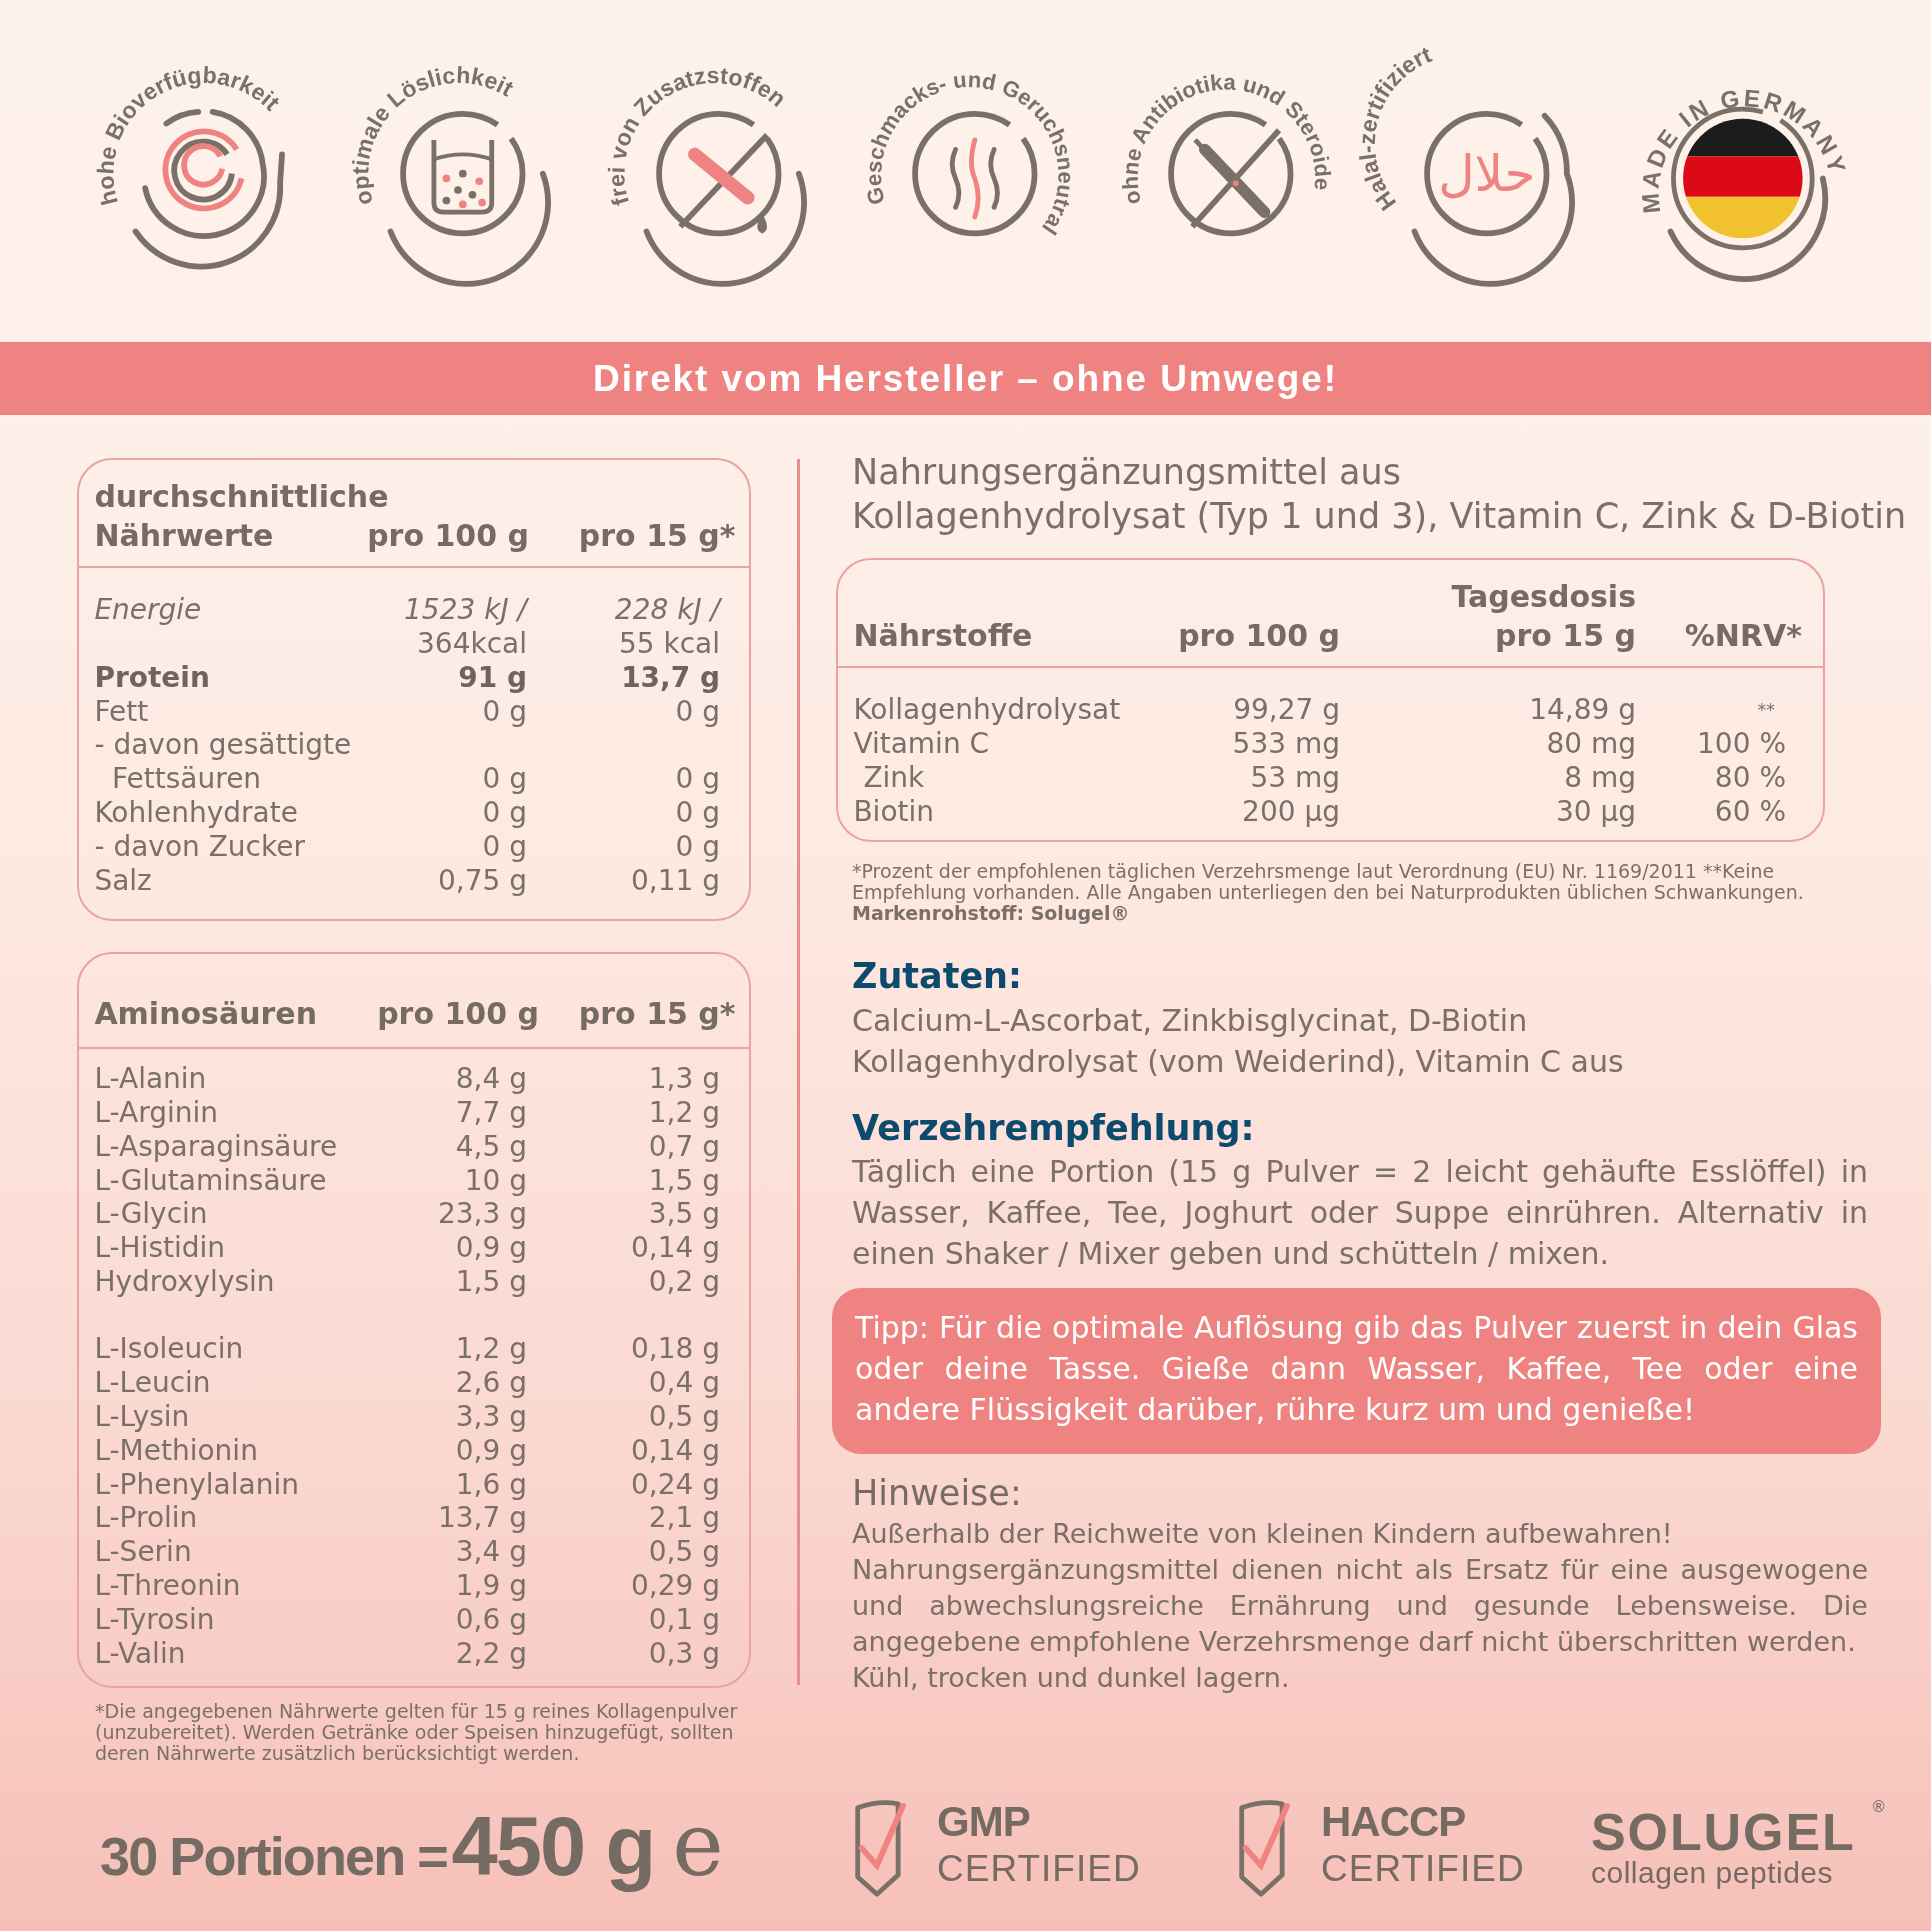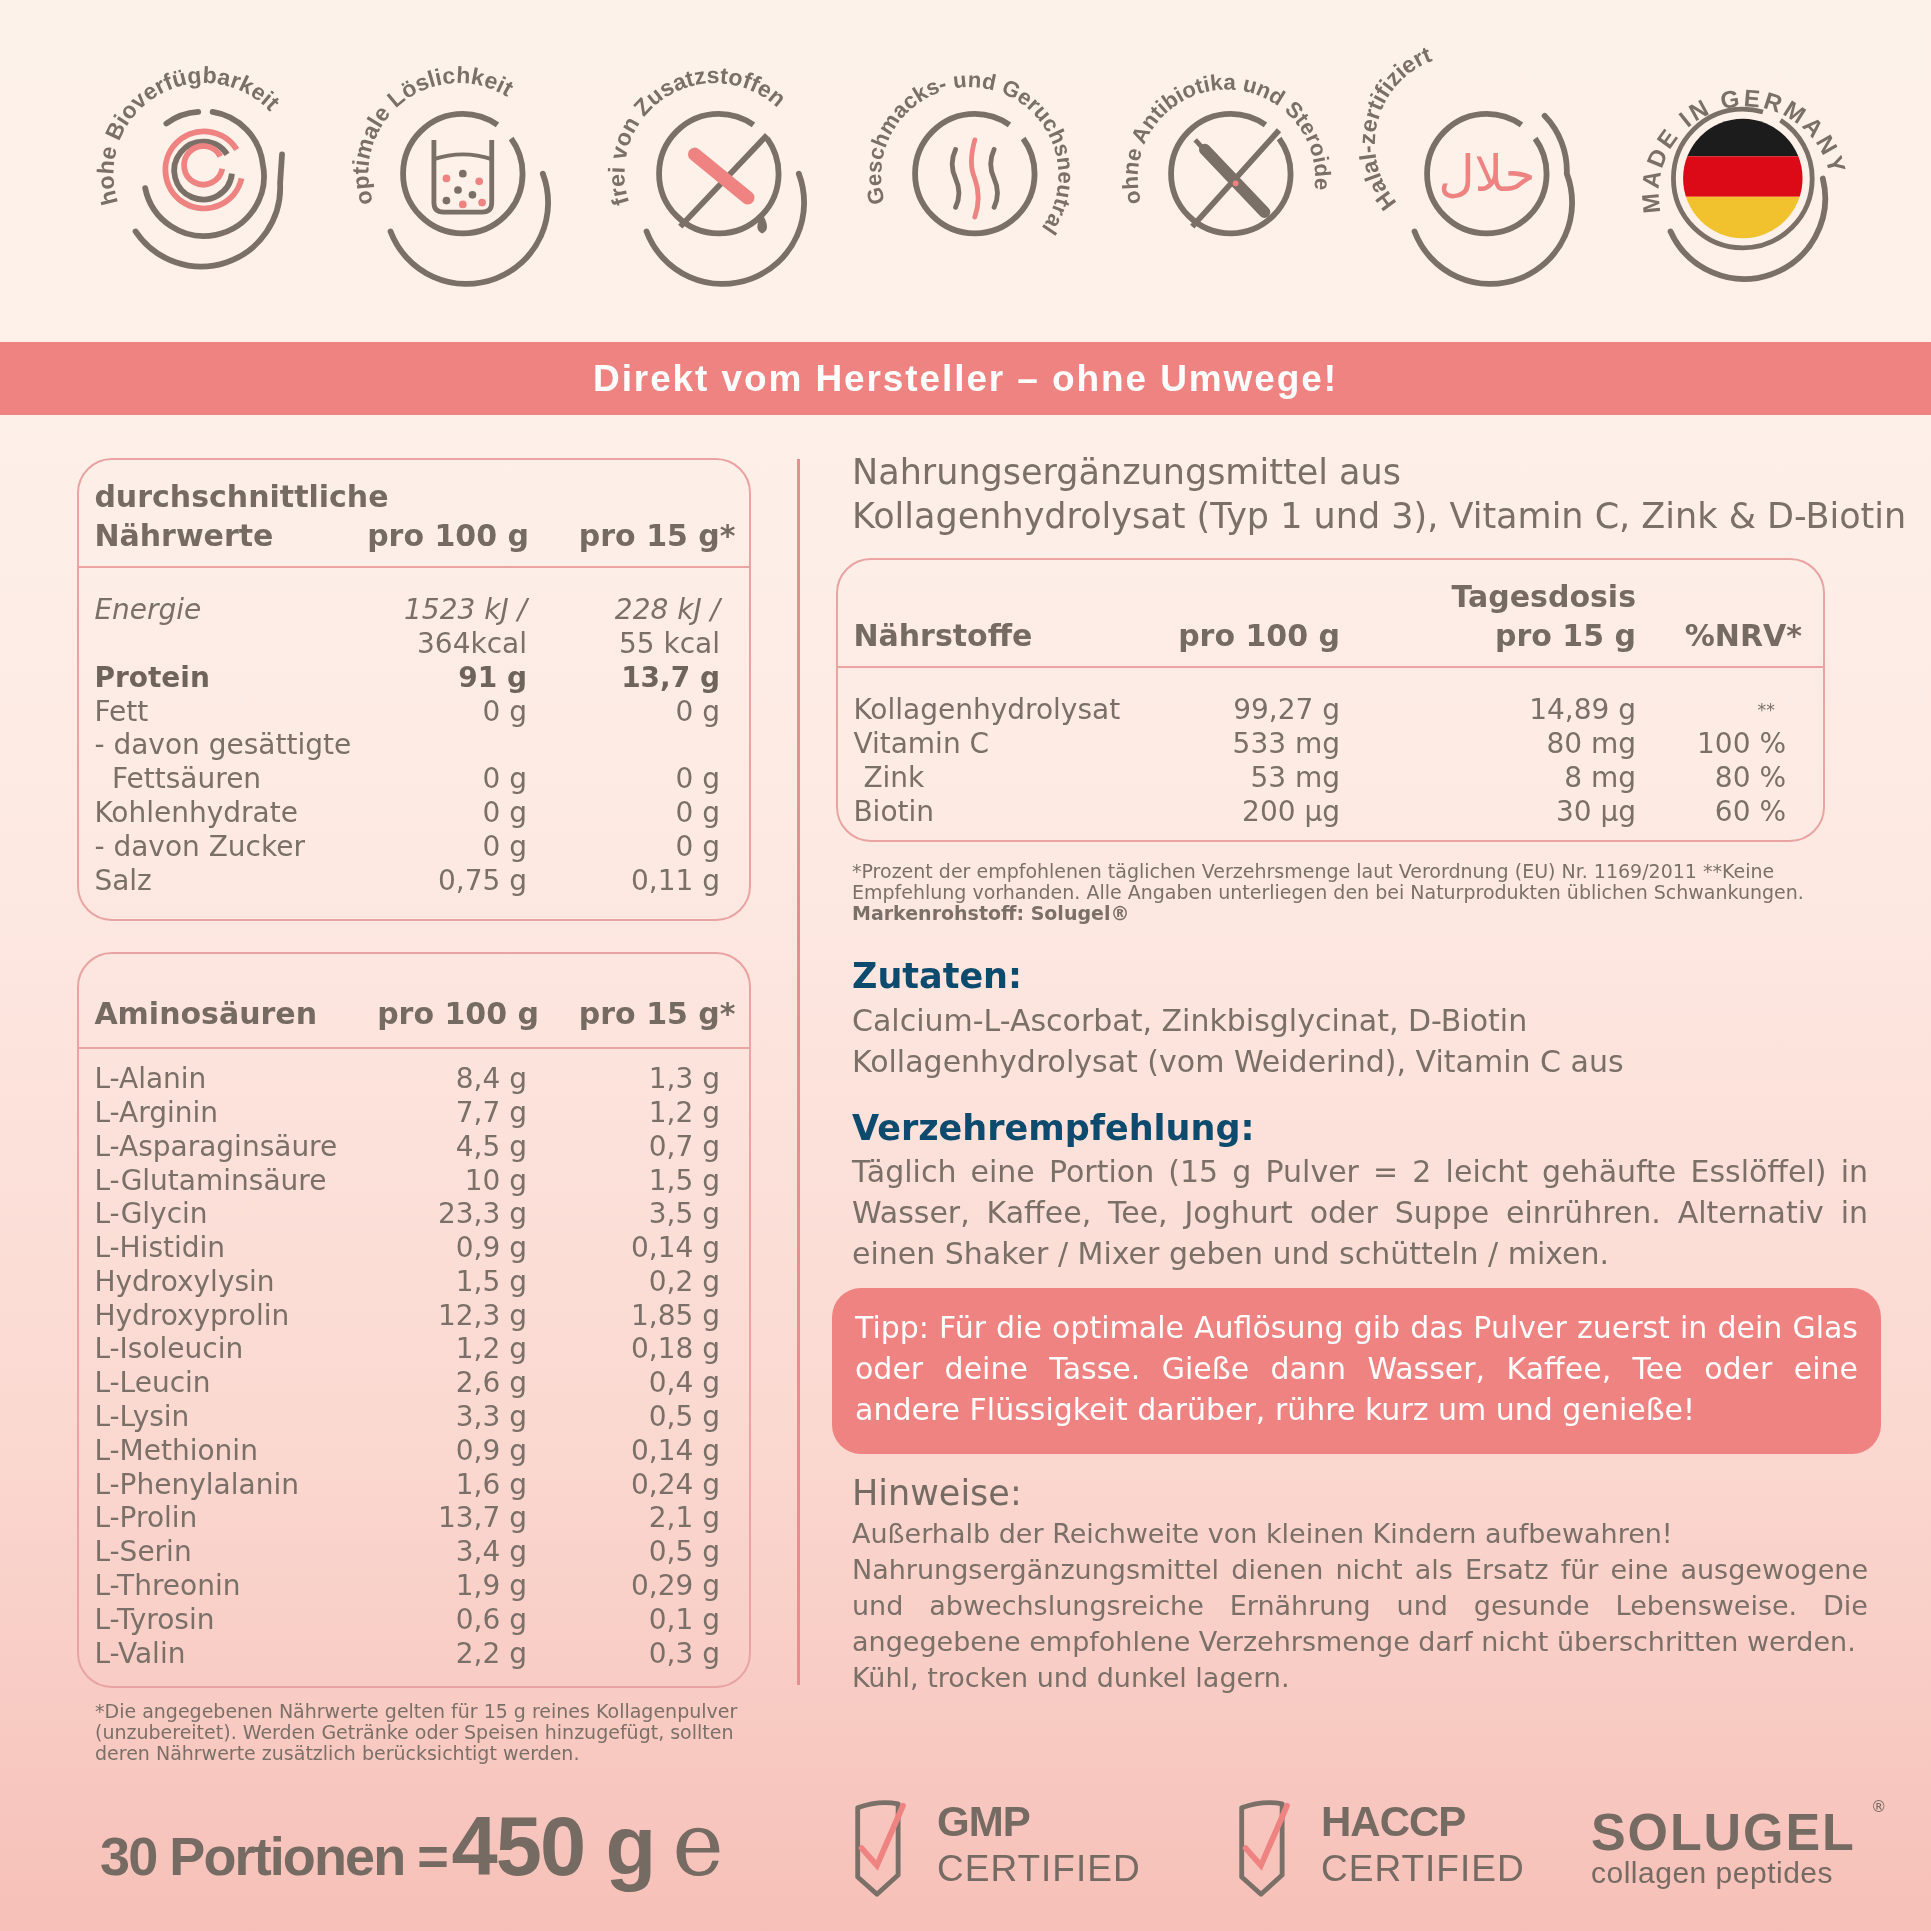--- a/index.html
+++ b/index.html
@@ -270,25 +270,20 @@
   <div class="row" style="top:277px;">
       <span class="lbl">L-Histidin</span>
       <span class="c1">0,9 g</span>
       <span class="c2">0,14 g</span>
     </div>
   <div class="row" style="top:311px;">
       <span class="lbl">Hydroxylysin</span>
       <span class="c1">1,5 g</span>
       <span class="c2">0,2 g</span>
     </div>
-  <div class="row" style="top:345px;">
-      <span class="lbl">Hydroxyprolin</span>
-      <span class="c1">12,3 g</span>
-      <span class="c2">1,85 g</span>
-    </div>
   <div class="row" style="top:378px;">
       <span class="lbl">L-Isoleucin</span>
       <span class="c1">1,2 g</span>
       <span class="c2">0,18 g</span>
     </div>
   <div class="row" style="top:412px;">
       <span class="lbl">L-Leucin</span>
       <span class="c1">2,6 g</span>
       <span class="c2">0,4 g</span>
     </div>

